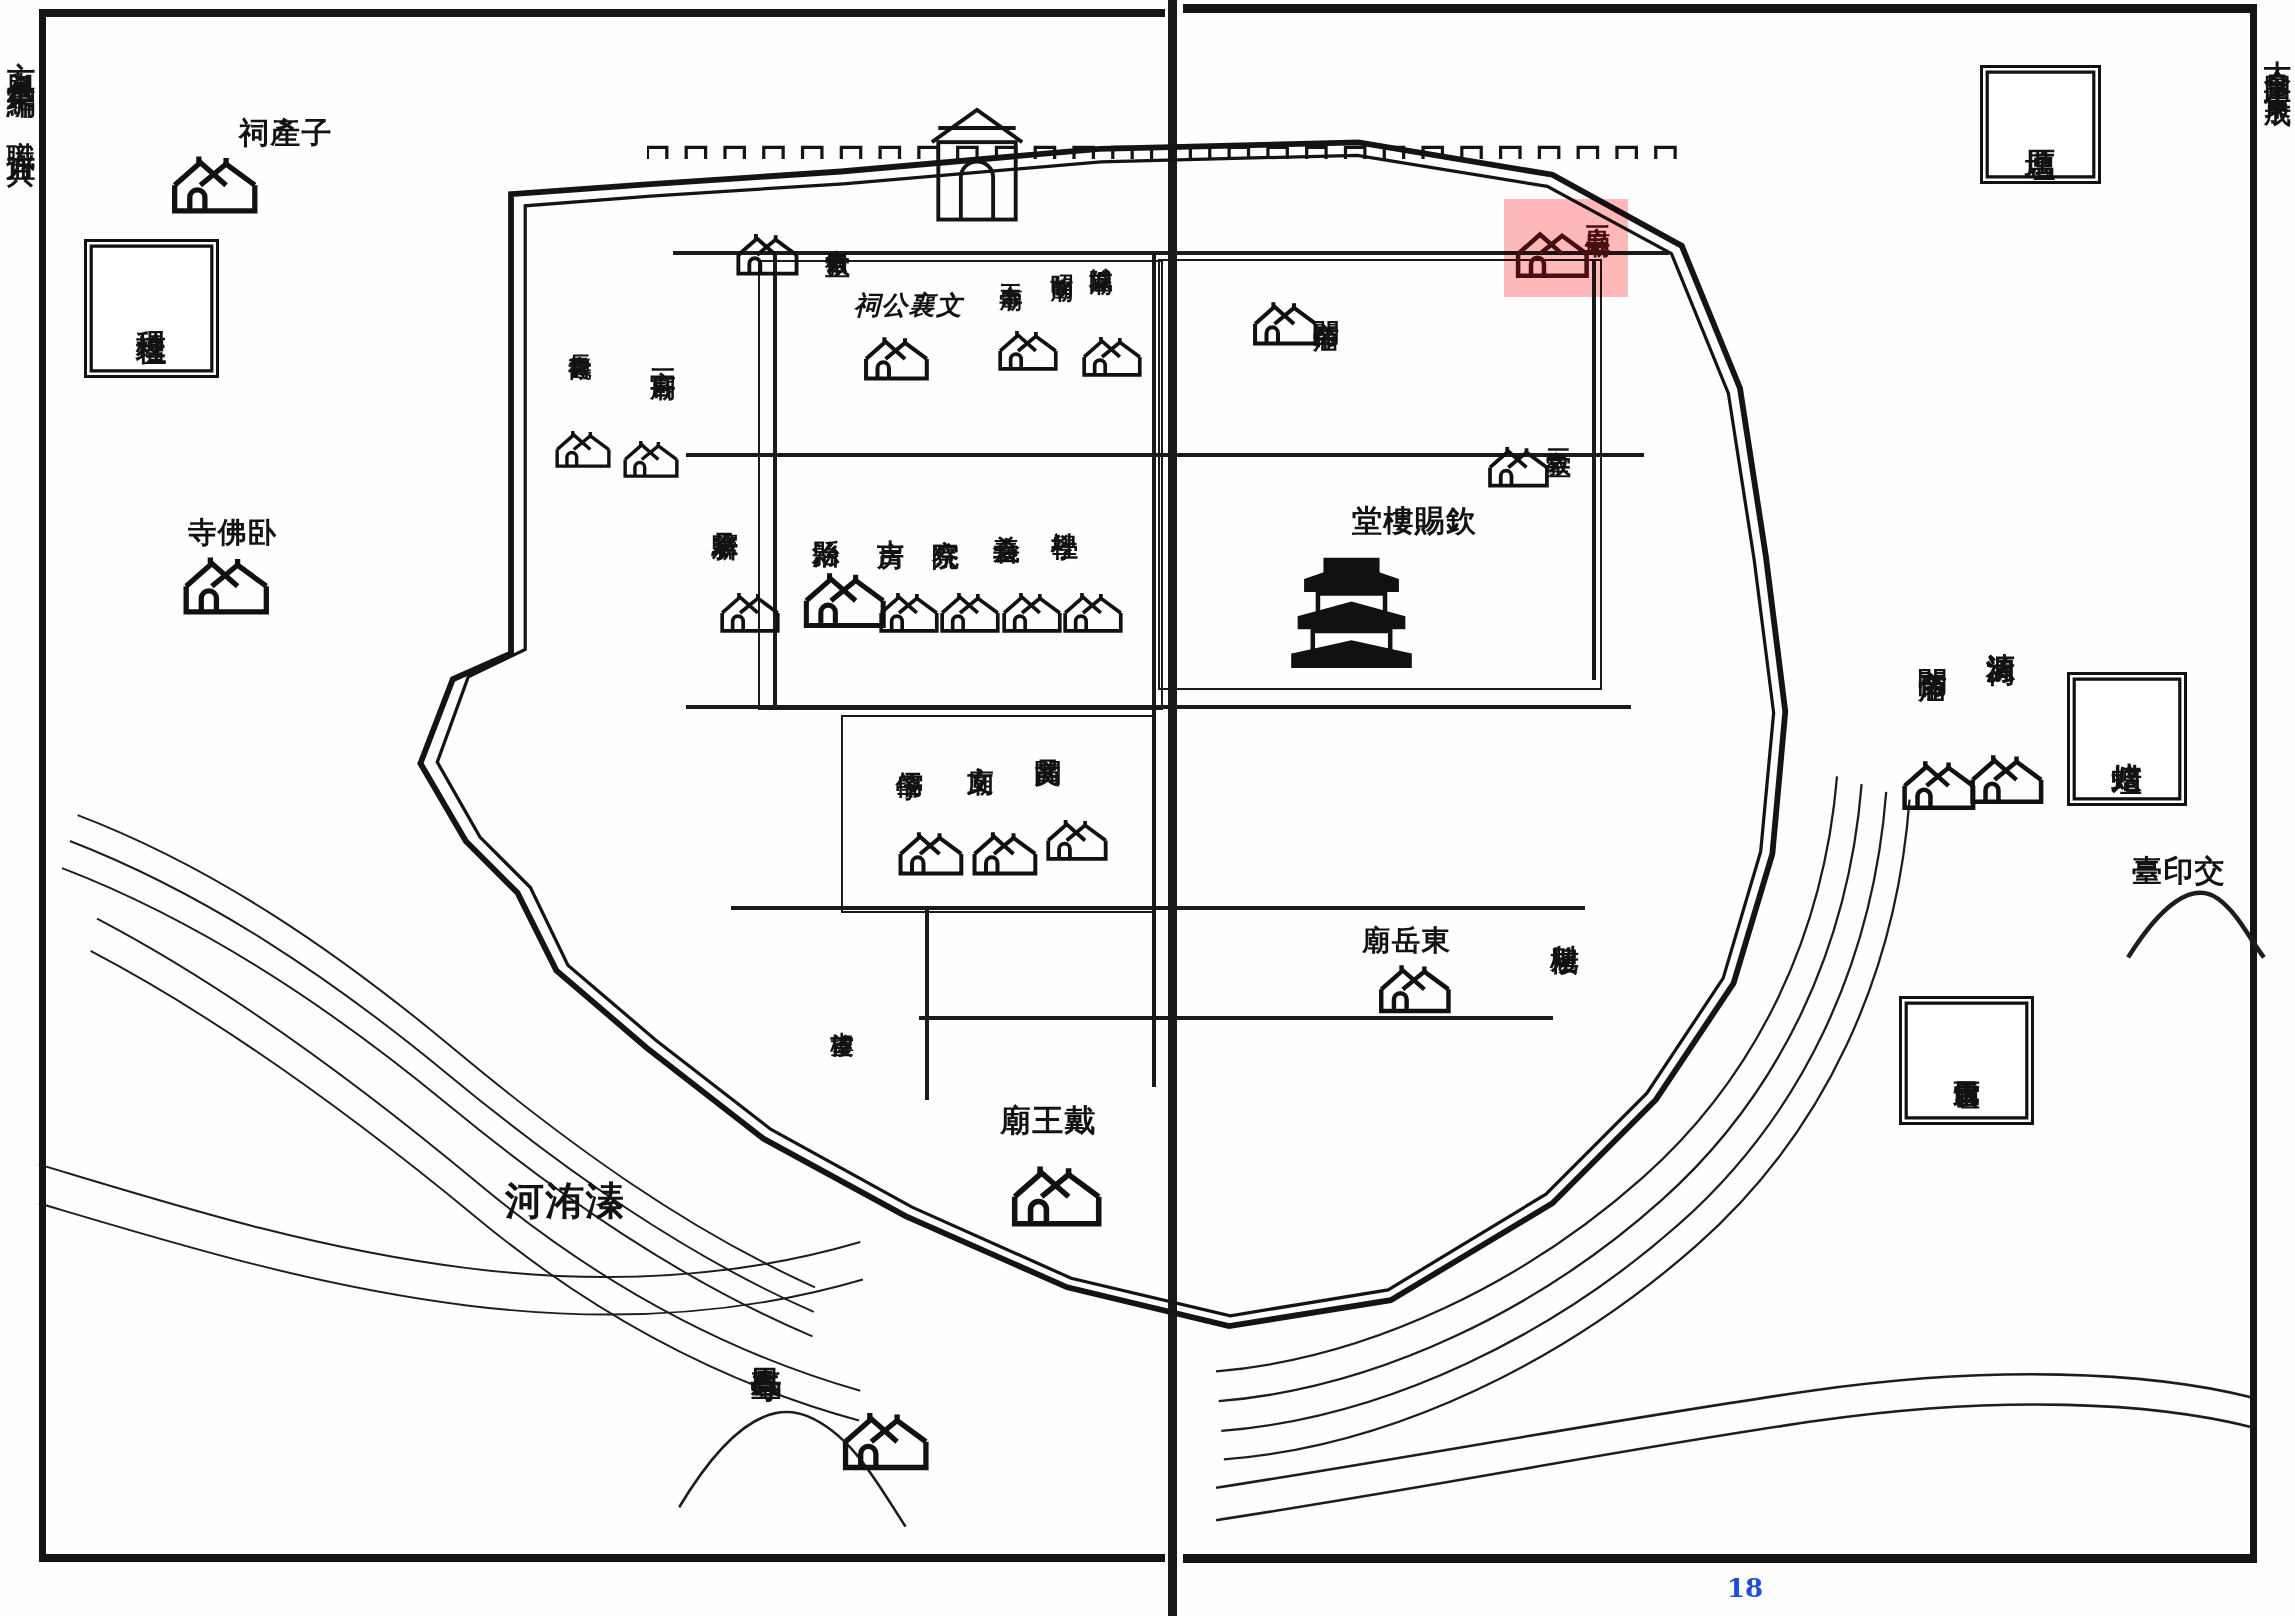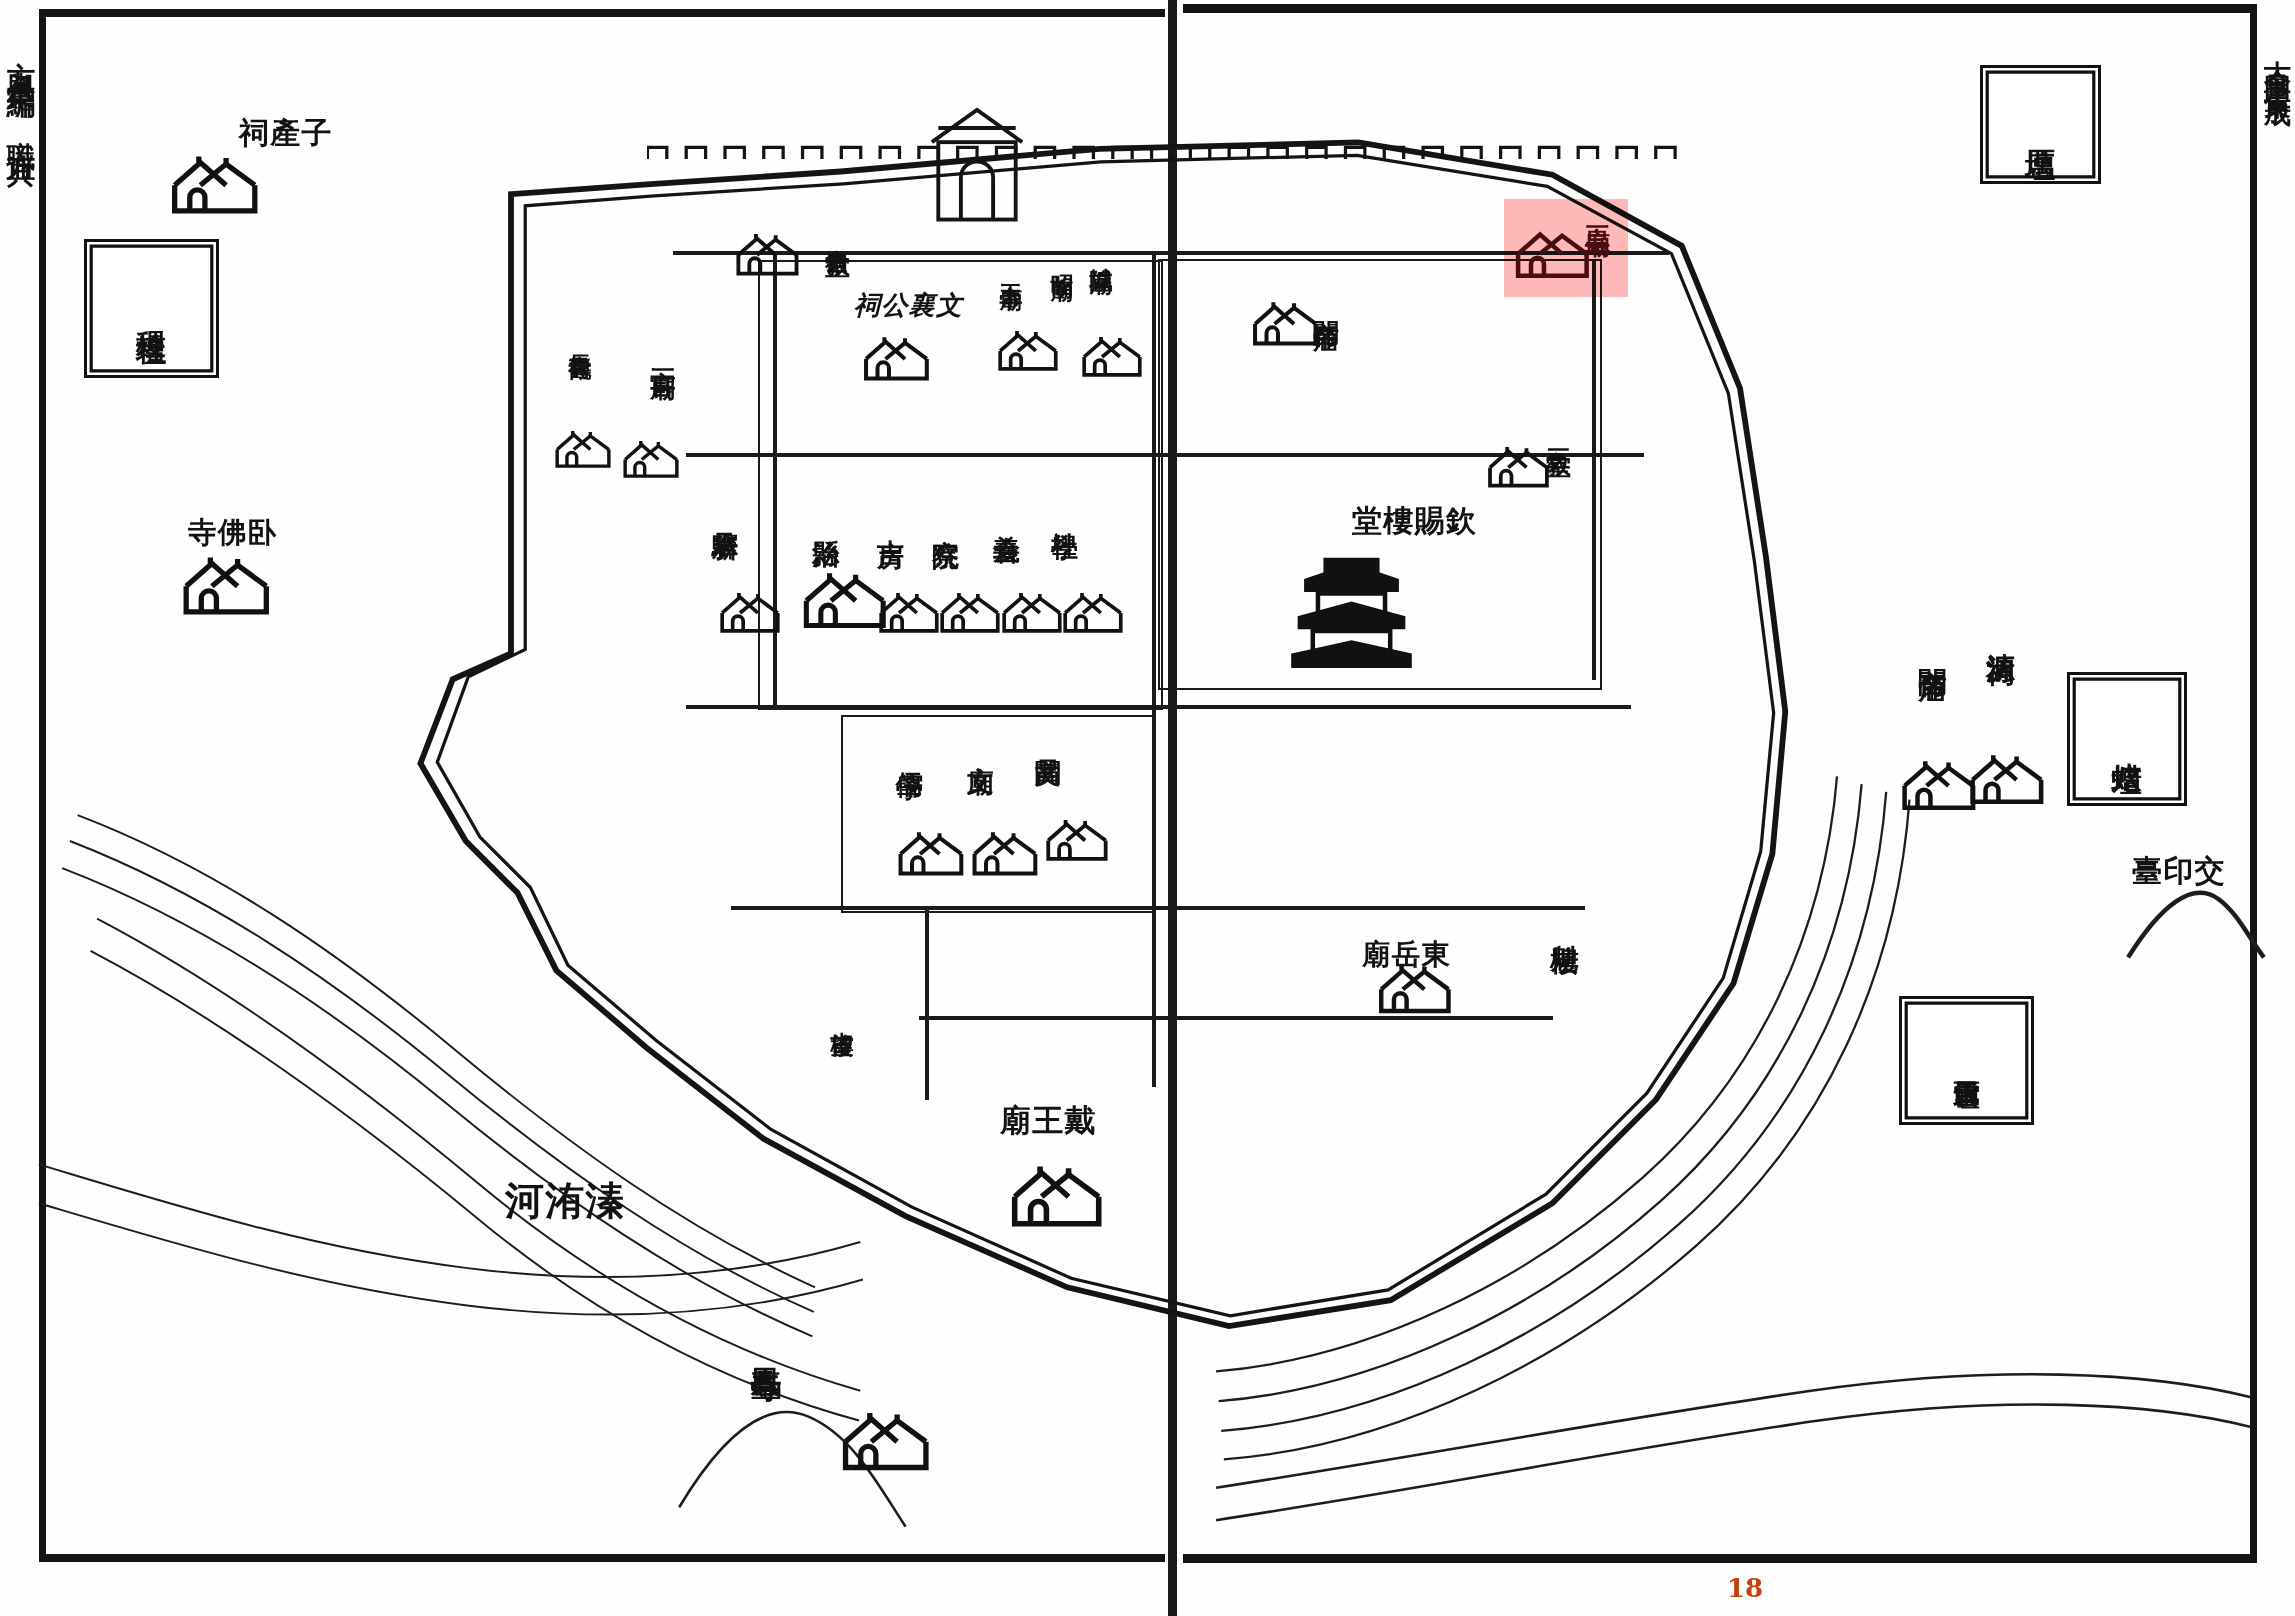--- a/index.html
+++ b/index.html
@@ -57,21 +57,21 @@
   .highlight{
     position:absolute;
     background:rgba(255,120,120,0.55);
     mix-blend-mode:multiply;
     pointer-events:none;
   }
 
   .pagenum{
     position:absolute;
     font-family:"DejaVu Serif","Liberation Serif",serif;
-    font-weight:700;color:#c2410c;
+    font-weight:700;color:#1d4ed8;
   }
 </style>
 </head>
 <body>
 
 <div id="page">
 
   <div class="edge-bar" style="left:39px;top:9px;width:1126px;height:7.8px;"></div>
   <div class="edge-bar" style="left:1183px;top:3.9px;width:1074px;height:9px;"></div>
   <div class="edge-bar" style="left:39px;top:1554px;width:1126px;height:7.8px;"></div>
@@ -413,21 +413,21 @@
       <div class="hlab rtl" style="left: 1352px; top: 501px; font-size: 30px;">欽賜樓堂</div>
       <div class="vlab" style="left: 712px; top: 511px; font-size: 26px;">承新驛</div>
       <div class="vlab" style="left: 812px; top: 518px; font-size: 27px;">縣治</div>
       <div class="vlab" style="left: 877px; top: 518px; font-size: 27px;">吉房</div>
       <div class="vlab" style="left: 932px; top: 518px; font-size: 27px;">察院</div>
       <div class="vlab" style="left: 993px; top: 514px; font-size: 27px;">義倉</div>
       <div class="vlab" style="left: 1051px; top: 511px; font-size: 27px;">社學</div>
       <div class="vlab" style="left: 896px; top: 751px; font-size: 27px;">儒學</div>
       <div class="vlab" style="left: 967px; top: 744px; font-size: 27px;">文廟</div>
       <div class="vlab" style="left: 1035px; top: 738px; font-size: 26px;">文昌閣</div>
-      <div class="hlab rtl" style="left: 1362px; top: 922px; font-size: 28.5px; margin-top: 14px;">東岳廟</div>
+      <div class="hlab rtl" style="left: 1362px; top: 922px; font-size: 28.5px;">東岳廟</div>
       <div class="vlab" style="left: 1550px; top: 922px; font-size: 28.5px;">魁樓</div>
       <div class="vlab" style="left: 1986px; top: 631px; font-size: 28.5px;">清源祠</div>
       <div class="vlab" style="left: 1918px; top: 647px; font-size: 28.5px;">關帝庙</div>
       <div class="hlab rtl" style="left: 2132px; top: 851px; font-size: 30px;">交印臺</div>
       <div class="hlab rtl" style="left: 505px; top: 1174px; font-size: 39px;">溱洧河</div>
       <div class="vlab" style="left: 831px; top: 1013px; font-size: 23px;">古望樓</div>
       <div class="hlab rtl" style="left: 1000px; top: 1100px; font-size: 31px;">戴王廟</div>
       <div class="vlab" style="left: 751px; top: 1342px; font-size: 31px;">鳳臺寺</div>
     </div>
 

